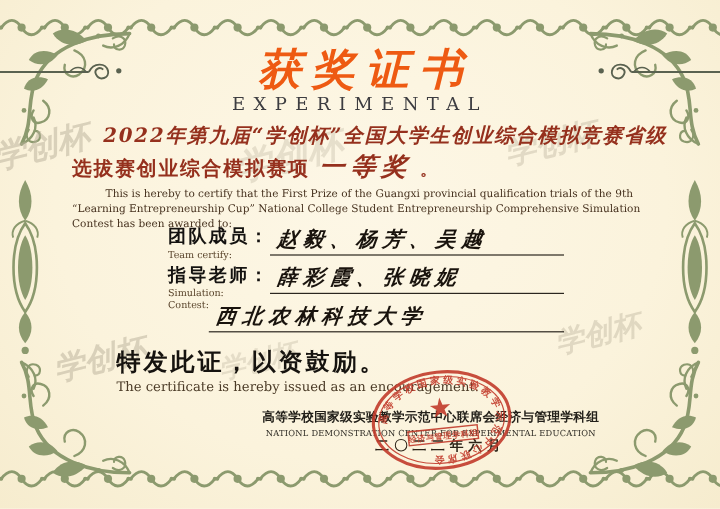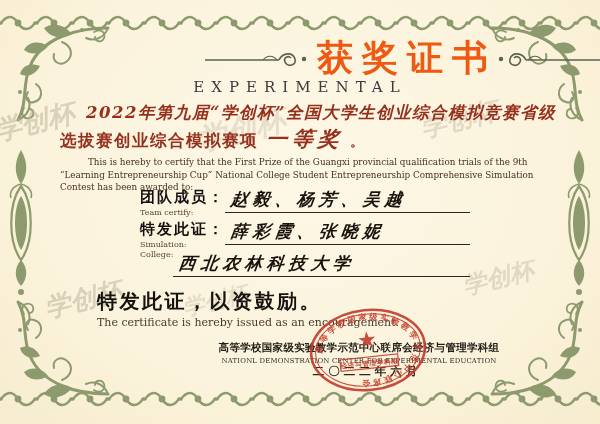--- a/index.html
+++ b/index.html
@@ -14,21 +14,21 @@
   .band-bottom{top:389px;left:0;}
   .corner{width:104px;height:104px;}
   .c-tl{left:10px;top:20px;}
   .c-tr{right:10px;top:20px;transform:scaleX(-1);}
   .c-bl{left:10px;top:298px;transform:scaleY(-1);}
   .c-br{right:10px;top:298px;transform:scale(-1,-1);}
   .mid{width:30px;height:150px;}
   .m-l{left:6px;top:148px;}
   .m-r{right:6px;top:148px;transform:scaleX(-1);}
 
-  .title-row{position:absolute;top:34px;left:0;width:100%;display:flex;align-items:center;justify-content:flex-end;gap:4px;}
+  .title-row{position:absolute;top:34px;left:0;width:100%;display:flex;align-items:center;justify-content:space-between;gap:4px;font-style:italic;}
   .title{font-size:36px;font-weight:bold;color:#ee5a12;letter-spacing:9px;margin-right:-9px;white-space:nowrap;}
   .fl{width:108px;height:18px;flex:0 0 auto;}
   .fl.right{transform:scaleX(-1);}
   .cert-en{position:absolute;top:78px;left:0;width:100%;text-align:center;font-size:15px;letter-spacing:7px;color:#3c3c40;}
 
   .award{position:absolute;top:100px;left:60px;width:490px;color:#95301d;font-weight:bold;font-size:16.5px;letter-spacing:1.5px;line-height:26px;}
   .award-l1{text-indent:26px;white-space:nowrap;font-style:italic;}
   .award-l2{white-space:nowrap;}
   .prize{display:inline-block;font-size:21px;letter-spacing:5px;font-style:italic;transform:skewX(-8deg);margin:0 2px 0 8px;}
   .prize-suffix{font-size:14px;margin-left:4px;}
@@ -196,30 +196,30 @@
     <div class="flabel-col">
       <div class="flabel">团队成员：</div>
       <div class="fsub">Team certify:</div>
     </div>
     <div class="fline">
       <span class="fvalue">赵毅、杨芳、吴越</span>
     </div>
   </div>
   <div class="frow f2">
     <div class="flabel-col">
-      <div class="flabel">特发此证：</div>
+      <div class="flabel">指导老师：</div>
       <div class="fsub">Simulation:</div>
     </div>
     <div class="fline">
       <span class="fvalue">薛彩霞、张晓妮</span>
     </div>
   </div>
   <div class="frow f3">
     <div class="flabel-col">
-      <div class="fsub">College:</div>
+      <div class="fsub">Contest:</div>
     </div>
     <div class="fline">
       <span class="fvalue">西北农林科技大学</span>
     </div>
   </div>
 
   <div class="closing">
     <div class="closing-zh">特发此证，以资鼓励。</div>
     <div class="closing-en">The certificate is hereby issued as an encouragement.</div>
   </div>

